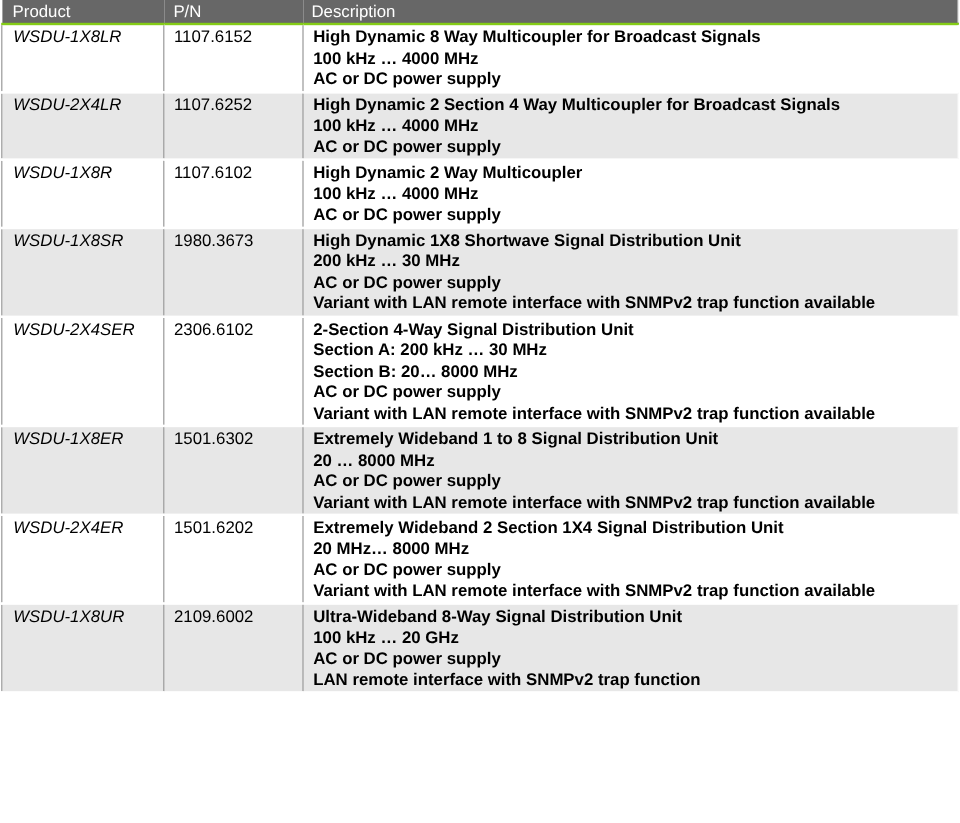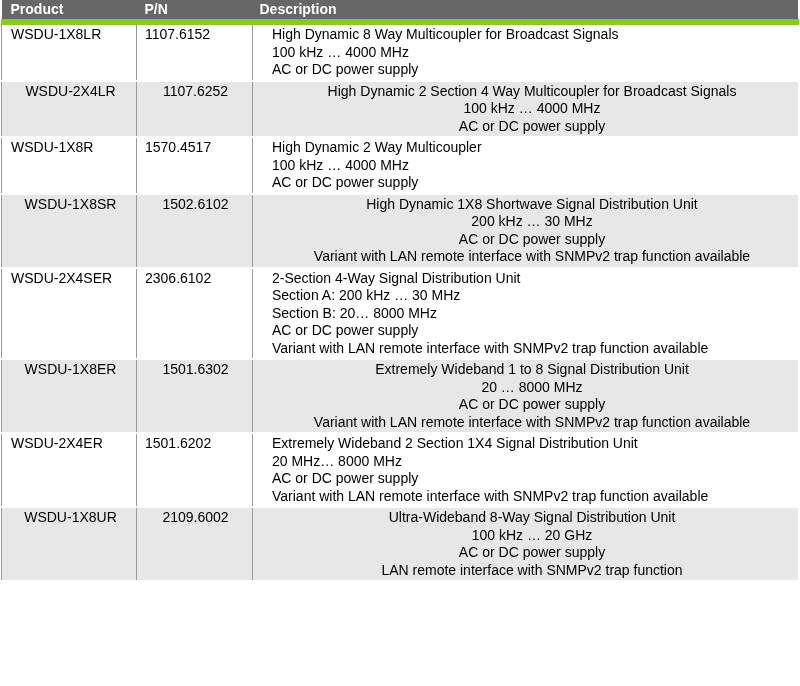--- a/index.html
+++ b/index.html
@@ -21,43 +21,43 @@
     table-layout:fixed;
     width:797px;
     margin-left:1px;
   }
   col.c-product{width:135px;}
   col.c-pn{width:116px;}
   col.c-desc{width:546px;}
   thead th{
     background:var(--header-bg);
     color:var(--header-text);
-    font-weight:700;
+    font-weight:400;
     font-size:14px;
     line-height:17px;
     text-align:left;
     padding:1px 0 1px 9px;
-    border-bottom:6px solid #84cc16;
+    border-bottom:2px solid #84cc16;
   }
   thead th.h-pn{padding-left:8px;}
   thead th.h-desc{padding-left:7px;}
   tbody td{
     vertical-align:top;
     font-size:14px;
     line-height:17.5px;
     padding:1px 6px 1px 9px;
     border-bottom:2px solid #ffffff;
     background:#ffffff;
   }
-  tbody tr.alt td{background:var(--row-alt-bg);text-align:center;}
+  tbody tr.alt td{background:var(--row-alt-bg);}
   tbody td.pn-cell,
   tbody td.desc-cell{border-left:1px solid var(--grid);}
   tbody td.pn-cell{padding-left:8px;margin-top:32px;}
-  tbody td.desc-cell{padding-left:19px;}
-  tbody td.product-cell{border-left:1px solid var(--grid);}
+  tbody td.desc-cell{padding-left:8px;font-weight:bold;}
+  tbody td.product-cell{border-left:1px solid var(--grid);font-style:italic;}
   table{border-right:1px solid #ffffff;}
   .desc-line{white-space:nowrap;overflow:hidden;}
 </style>
 </head>
 <body>
 
 <table>
   <colgroup>
     <col class="c-product">
     <col class="c-pn">
@@ -84,30 +84,30 @@
         <td class="product-cell">WSDU-2X4LR</td>
         <td class="pn-cell">1107.6252</td>
         <td class="desc-cell">
           <div class="desc-line">High Dynamic 2 Section 4 Way Multicoupler for Broadcast Signals</div>
           <div class="desc-line">100 kHz … 4000 MHz</div>
           <div class="desc-line">AC or DC power supply</div>
         </td>
       </tr>
       <tr class="">
         <td class="product-cell">WSDU-1X8R</td>
-        <td class="pn-cell">1570.4517</td>
+        <td class="pn-cell">1107.6102</td>
         <td class="desc-cell">
           <div class="desc-line">High Dynamic 2 Way Multicoupler</div>
           <div class="desc-line">100 kHz … 4000 MHz</div>
           <div class="desc-line">AC or DC power supply</div>
         </td>
       </tr>
       <tr class="alt">
         <td class="product-cell">WSDU-1X8SR</td>
-        <td class="pn-cell">1502.6102</td>
+        <td class="pn-cell">1980.3673</td>
         <td class="desc-cell">
           <div class="desc-line">High Dynamic 1X8 Shortwave Signal Distribution Unit</div>
           <div class="desc-line">200 kHz … 30 MHz</div>
           <div class="desc-line">AC or DC power supply</div>
           <div class="desc-line">Variant with LAN remote interface with SNMPv2 trap function available</div>
         </td>
       </tr>
       <tr class="">
         <td class="product-cell">WSDU-2X4SER</td>
         <td class="pn-cell">2306.6102</td>

